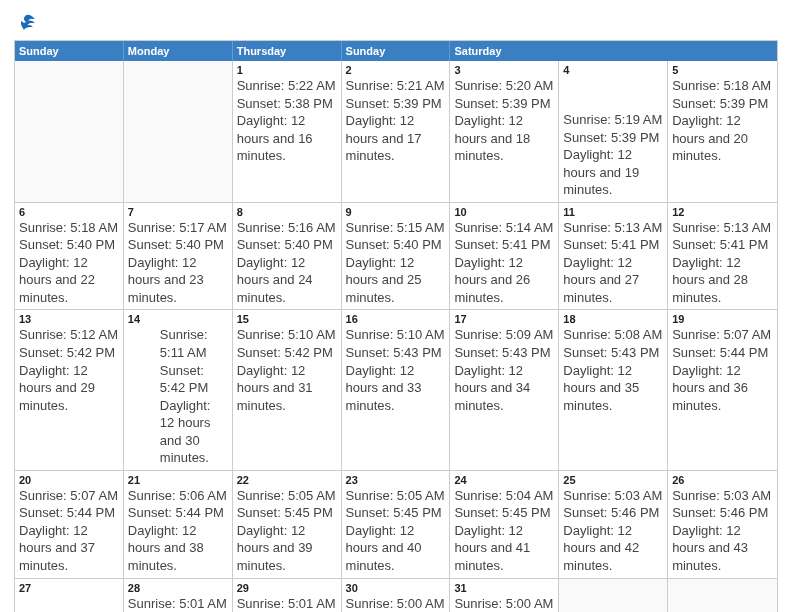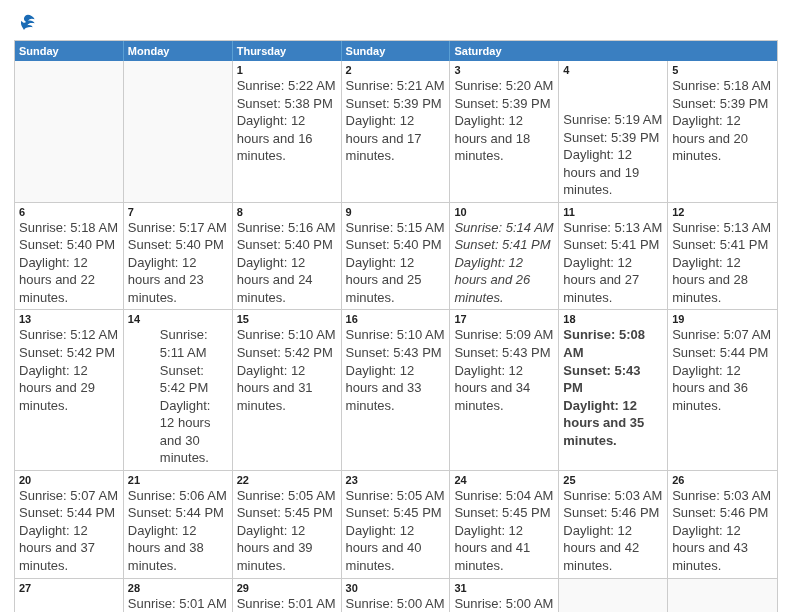--- a/index.html
+++ b/index.html
@@ -195,21 +195,21 @@
 Daylight: 12 hours and 24 minutes.</div>
           </div>
           <div class="cal-cell">
             <span class="day-num">9</span>
             <div class="cell-info" style="white-space: pre-line;">Sunrise: 5:15 AM
 Sunset: 5:40 PM
 Daylight: 12 hours and 25 minutes.</div>
           </div>
           <div class="cal-cell">
             <span class="day-num">10</span>
-            <div class="cell-info" style="white-space: pre-line; font-style: italic;">Sunrise: 5:14 AM
+            <div class="cell-info" style="white-space: pre-line;">Sunrise: 5:14 AM
 Sunset: 5:41 PM
 Daylight: 12 hours and 26 minutes.</div>
           </div>
           <div class="cal-cell">
             <span class="day-num">11</span>
             <div class="cell-info" style="white-space: pre-line;">Sunrise: 5:13 AM
 Sunset: 5:41 PM
 Daylight: 12 hours and 27 minutes.</div>
           </div>
           <div class="cal-cell">
@@ -245,21 +245,21 @@
 Daylight: 12 hours and 33 minutes.</div>
           </div>
           <div class="cal-cell">
             <span class="day-num">17</span>
             <div class="cell-info" style="white-space: pre-line;">Sunrise: 5:09 AM
 Sunset: 5:43 PM
 Daylight: 12 hours and 34 minutes.</div>
           </div>
           <div class="cal-cell">
             <span class="day-num">18</span>
-            <div class="cell-info" style="white-space: pre-line; font-weight: bold;">Sunrise: 5:08 AM
+            <div class="cell-info" style="white-space: pre-line;">Sunrise: 5:08 AM
 Sunset: 5:43 PM
 Daylight: 12 hours and 35 minutes.</div>
           </div>
           <div class="cal-cell">
             <span class="day-num">19</span>
             <div class="cell-info" style="white-space: pre-line;">Sunrise: 5:07 AM
 Sunset: 5:44 PM
 Daylight: 12 hours and 36 minutes.</div>
           </div>
         </div>

